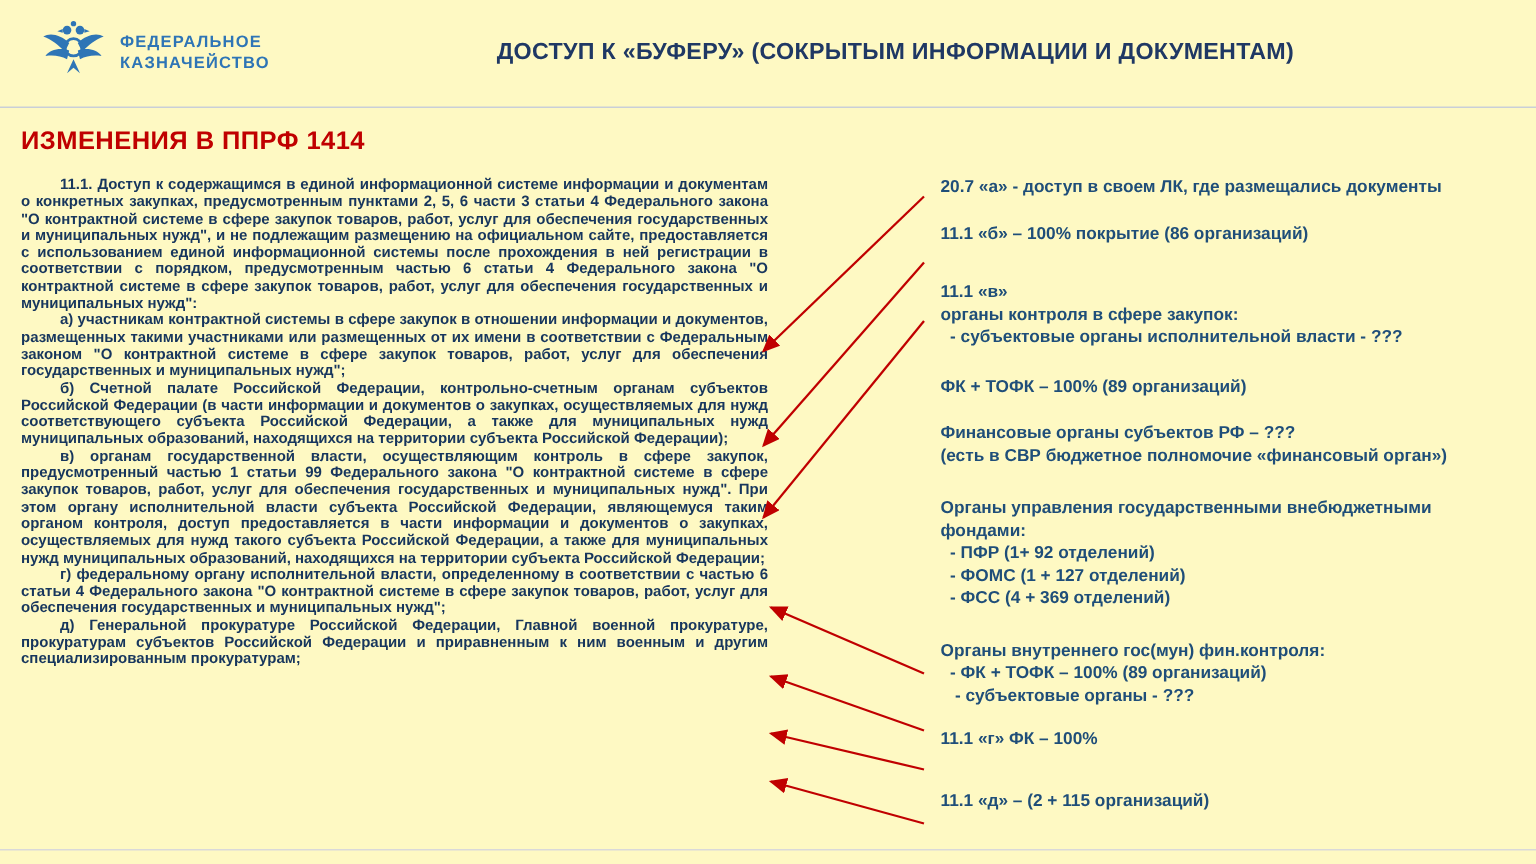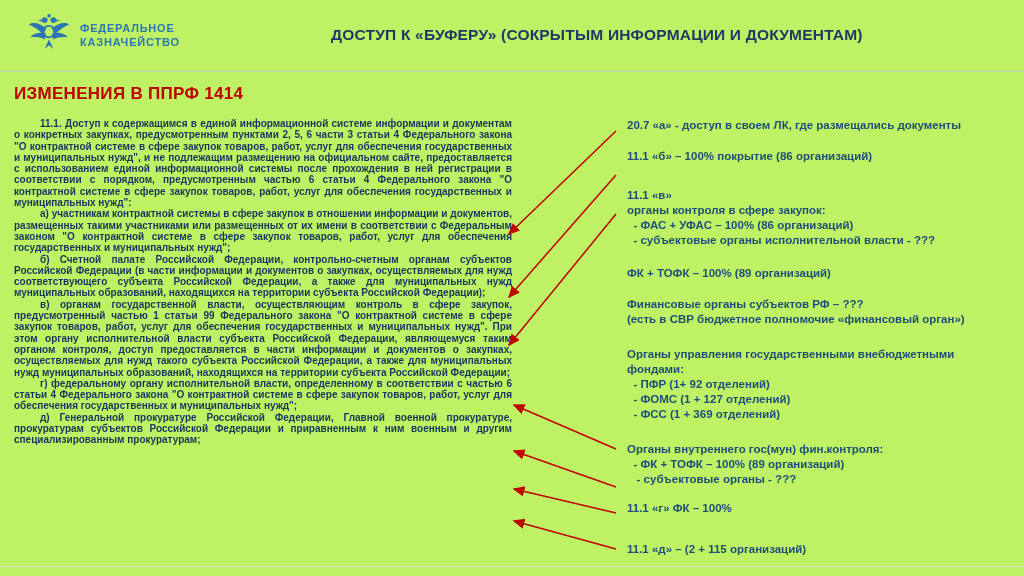--- a/index.html
+++ b/index.html
@@ -1,17 +1,17 @@
 <!DOCTYPE html>
 <html><head>
 <meta charset="utf-8">
 <style>
   * { margin:0; padding:0; box-sizing:border-box; }
   html,body { width:1024px; height:576px; background:#ffffff; font-family:"Liberation Sans", sans-serif; }
-  .slide { position:relative; width:1024px; height:576px; background:#bef264; overflow:hidden; }
+  .slide { position:relative; width:1024px; height:576px; background:#fef9c3; overflow:hidden; }
 
   
   .header { position:absolute; top:0; left:0; right:0; height:70px; display:flex; align-items:center; }
   .logo { display:flex; align-items:center; gap:8px; margin-left:26px; }
   .logo-text { display:flex; flex-direction:column; color:#2E75B6; font-weight:bold; font-size:11px; letter-spacing:0.8px; line-height:1.3; }
   .slide-title { flex:1; text-align:center; font-size:15.5px; font-weight:bold; color:#1F3864; letter-spacing:0.2px; padding:0 20px 0 10px; }
   .divider { position:absolute; top:71px; left:0; right:0; border-top:1px solid #C9CFD8; }
 
   
   .section-heading { position:absolute; top:84px; left:14px; font-size:17px; font-weight:bold; color:#C00000; letter-spacing:0.3px; }
@@ -84,35 +84,34 @@
     <div class="right-col">
         <div class="note">
           <div class="note-line">20.7 «а» - доступ в своем ЛК, где размещались документы</div>
         </div>
         <div class="note">
           <div class="note-line">11.1 «б» – 100% покрытие (86 организаций)</div>
         </div>
         <div class="note">
           <div class="note-line">11.1 «в»</div>
           <div class="note-line">органы контроля в сфере закупок:</div>
-          <div class="note-line">  - ФАС + УФАС – 100% (86 организаций)</div>
           <div class="note-line">  - субъектовые органы исполнительной власти - ???</div>
         </div>
         <div class="note">
           <div class="note-line">ФК + ТОФК – 100% (89 организаций)</div>
         </div>
         <div class="note">
           <div class="note-line">Финансовые органы субъектов РФ – ???</div>
           <div class="note-line">(есть в СВР бюджетное полномочие «финансовый орган»)</div>
         </div>
         <div class="note">
           <div class="note-line">Органы управления государственными внебюджетными фондами:</div>
           <div class="note-line">  - ПФР (1+ 92 отделений)</div>
           <div class="note-line">  - ФОМС (1 + 127 отделений)</div>
-          <div class="note-line">  - ФСС (1 + 369 отделений)</div>
+          <div class="note-line">  - ФСС (4 + 369 отделений)</div>
         </div>
         <div class="note">
           <div class="note-line">Органы внутреннего гос(мун) фин.контроля:</div>
           <div class="note-line">  - ФК + ТОФК – 100% (89 организаций)</div>
           <div class="note-line">   - субъектовые органы - ???</div>
         </div>
         <div class="note">
           <div class="note-line">11.1 «г» ФК – 100%</div>
         </div>
         <div class="note">

